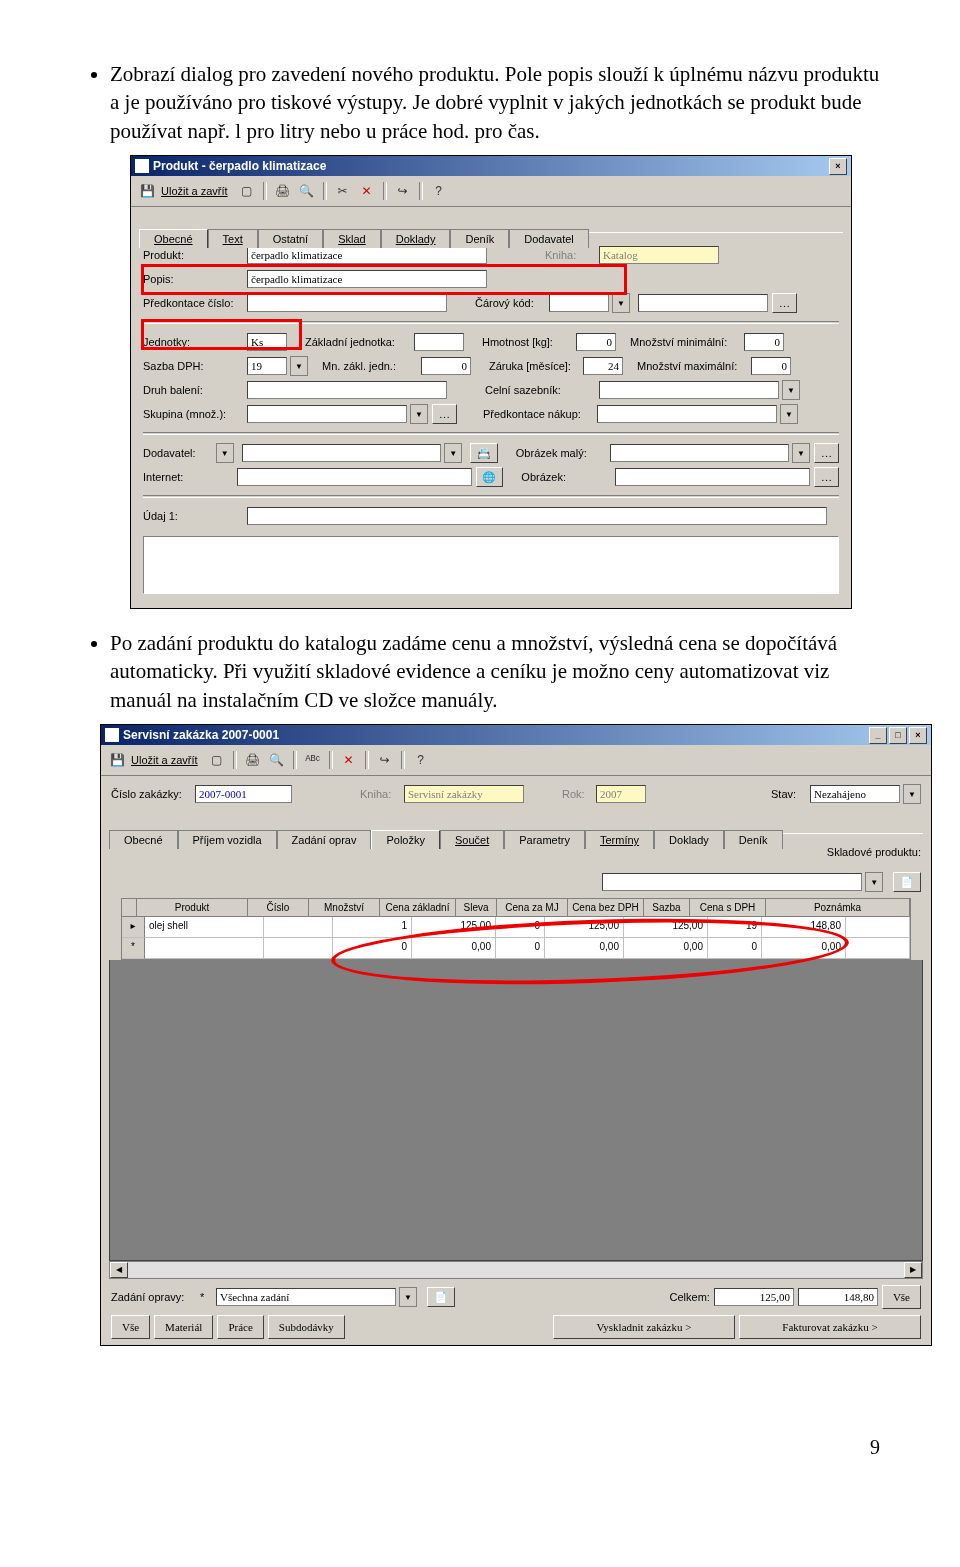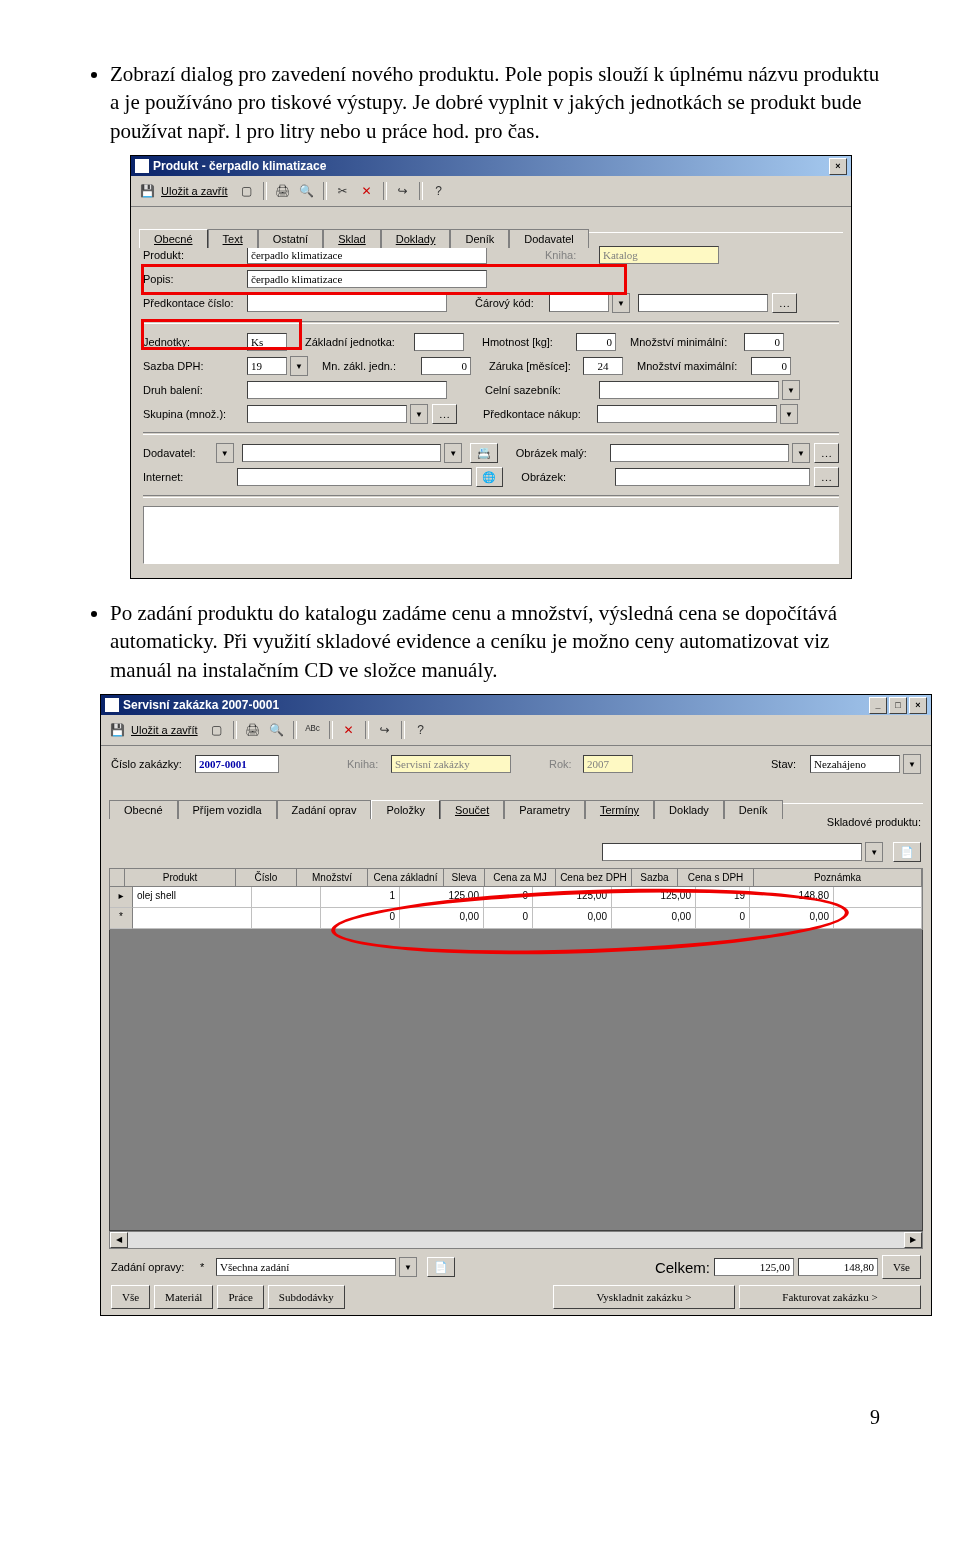--- a/index.html
+++ b/index.html
@@ -61,21 +61,21 @@
   .fld.dis{color:#808080;background:#fef9c3;}
   .dd{width:16px;height:18px;background:#d4d0c8;border:1px solid #808080;display:flex;align-items:center;justify-content:center;font-size:8px;margin-left:-1px;}
   .btn3d{height:18px;padding:0 6px;background:#d4d0c8;border:1px solid;border-color:#fff #404040 #404040 #fff;font:11px Tahoma;display:inline-flex;align-items:center;}
   .sunken{border:1px solid;border-color:#808080 #fff #fff #808080;background:#fff;}
   .group-sep{height:1px;border-top:1px solid #808080;border-bottom:1px solid #fff;margin:6px 0;}
   .redbox{position:absolute;border:3px solid #e00;pointer-events:none;}
   .chk{width:13px;height:13px;background:#fff;border:1px solid #808080;display:inline-block;position:relative;}
   .chk::after{content:"✓";position:absolute;top:-2px;left:1px;font-size:11px;}
   
   .win2{width:830px;margin-left:20px;}
-  .grid{border:1px solid #808080;background:#fff;margin:0 8px;}
+  .grid{border:1px solid #808080;background:#fff;margin:0 20px;}
   .ghead,.grow{display:flex;}
   .ghead .gc{background:#d4d0c8;border-right:1px solid #808080;border-bottom:1px solid #808080;font-size:10px;text-align:center;padding:3px 0;}
   .grow .gc{border-right:1px solid #c0c0c0;border-bottom:1px solid #c0c0c0;font-size:10px;padding:3px 4px;text-align:right;height:14px;}
   .grow .gc.l{text-align:left;}
   .gc.sel{width:14px;background:#d4d0c8;border-right:1px solid #808080;text-align:center;}
   .gridbody{height:300px;background:#808080;border:1px solid #404040;border-top:none;margin:0 8px;overflow:hidden;}
   .ellipse{position:absolute;border:4px solid #e00;border-radius:50%;pointer-events:none;transform:rotate(-2deg);}
   .footer{display:flex;align-items:center;gap:4px;padding:6px 10px;}
   .wbtn{height:22px;padding:0 10px;background:#d4d0c8;border:1px solid;border-color:#fff #404040 #404040 #fff;font:11px Tahoma;display:inline-flex;align-items:center;}
   .scroll-h{height:16px;background:#d4d0c8;border:1px solid #808080;margin:0 8px;display:flex;}
@@ -162,21 +162,21 @@
     </div>
     <div class="row">
       <span class="lbl">Sazba DPH:</span>
       <input class="fld" style="width: 40px;" value="19">
           <span class="dd">▼</span>
       <span style="width:-6px"></span>
       <span style="font-size:11px;width:95px;margin-left:6px">Mn. zákl. jedn.:</span>
       <input class="fld" style="width: 50px; text-align: right;" value="0">
       <span style="width:10px"></span>
       <span style="font-size:11px;width:90px">Záruka [měsíce]:</span>
-      <input class="fld" style="width: 40px; text-align: center;" value="24">
+      <input class="fld" style="width: 40px; text-align: right;" value="24">
       <span style="width:6px"></span>
       <span style="font-size:11px;width:110px">Množství maximální:</span>
       <input class="fld" style="width: 40px; text-align: right;" value="0">
     </div>
     <div class="row">
       <span class="lbl">Druh balení:</span>
       <input class="fld" style="width: 200px;">
       <span style="width:30px"></span>
       <span style="font-size:11px;width:110px">Celní sazebník:</span>
       <input class="fld" style="width: 180px;">
@@ -208,20 +208,24 @@
     <div class="row">
       <span class="lbl" style="width:70px">Internet:</span>
       <input class="fld" style="width: 235px; margin-left: 20px;">
       <span class="btn3d">🌐</span>
       <span style="width:10px"></span>
       <span style="font-size:11px;width:90px">Obrázek:</span>
       <input class="fld" style="width: 195px;">
       <span class="btn3d">…</span>
     </div>
     <div class="group-sep"></div>
+    <div class="row">
+      <span class="lbl">Údaj 1:</span>
+      <input class="fld" style="width: 580px;">
+    </div>
     <div class="sunken" style="height:56px;margin:8px 0"></div>
   </div>
 
   <span class="redbox" style="left:10px;top:108px;width:480px;height:25px"></span>
   <span class="redbox" style="left:10px;top:163px;width:155px;height:25px"></span>
 </div>
 
 <ul class="bullets">
   <li>Po zadání produktu do katalogu zadáme cenu a množství, výsledná cena se dopočítává automaticky. Při využití skladové evidence a ceníku je možno ceny automatizovat viz manuál na instalačním CD ve složce manuály.</li>
 </ul>
@@ -246,21 +250,21 @@
     <span class="tool-ico">ᴬᴮᶜ</span>
     <span class="tool-sep"></span>
     <span class="tool-ico" style="color:#c00;">✕</span>
     <span class="tool-sep"></span>
     <span class="tool-ico">↪</span>
     <span class="tool-sep"></span>
     <span class="tool-ico">?</span>
   </div>
   <div class="row" style="padding:6px 10px">
     <span style="font-size:11px;width:80px">Číslo zakázky:</span>
-    <input class="fld" style="width: 84px; color: rgb(0, 0, 170); font-weight: bold;" value="2007-0001">
+    <input class="fld" style="width: 97px; color: rgb(0, 0, 170); font-weight: normal;" value="2007-0001">
     <span style="width:60px"></span>
     <span style="font-size:11px;color:#808080;width:40px">Kniha:</span>
     <span class="fld dis" style="width:120px;display:inline-flex;align-items:center">Servisní zakázky</span>
     <span style="width:30px"></span>
     <span style="font-size:11px;color:#808080;width:30px">Rok:</span>
     <span class="fld dis" style="width:50px;display:inline-flex;align-items:center">2007</span>
     <span style="flex:1"></span>
     <span style="font-size:11px;width:35px">Stav:</span>
     <input class="fld" style="width: 90px;" value="Nezahájeno">
         <span class="dd">▼</span>
@@ -336,21 +340,21 @@
 
   <span class="ellipse" style="left:230px;top:195px;width:510px;height:55px"></span>
 
   <div class="footer">
     <span style="font-size:11px;width:85px">Zadání opravy:</span>
     <span style="font-size:11px;width:12px">*</span>
     <input class="fld" style="width: 180px;" value="Všechna zadání">
         <span class="dd">▼</span>
     <span class="btn3d" style="margin-left:6px">📄</span>
     <span style="flex:1"></span>
-    <span style="font-size:15px">Celkem:</span>
+    <span style="font-size:11px">Celkem:</span>
     <span class="fld" style="width:80px;text-align:right;display:inline-flex;align-items:center;justify-content:flex-end">125,00</span>
     <span class="fld" style="width:80px;text-align:right;display:inline-flex;align-items:center;justify-content:flex-end">148,80</span>
     <span class="wbtn">Vše</span>
   </div>
   <div class="footer" style="padding-top:0">
     <span class="wbtn">Vše</span>
     <span class="wbtn">Materiál</span>
     <span class="wbtn">Práce</span>
     <span class="wbtn">Subdodávky</span>
     <span style="flex:1"></span>

